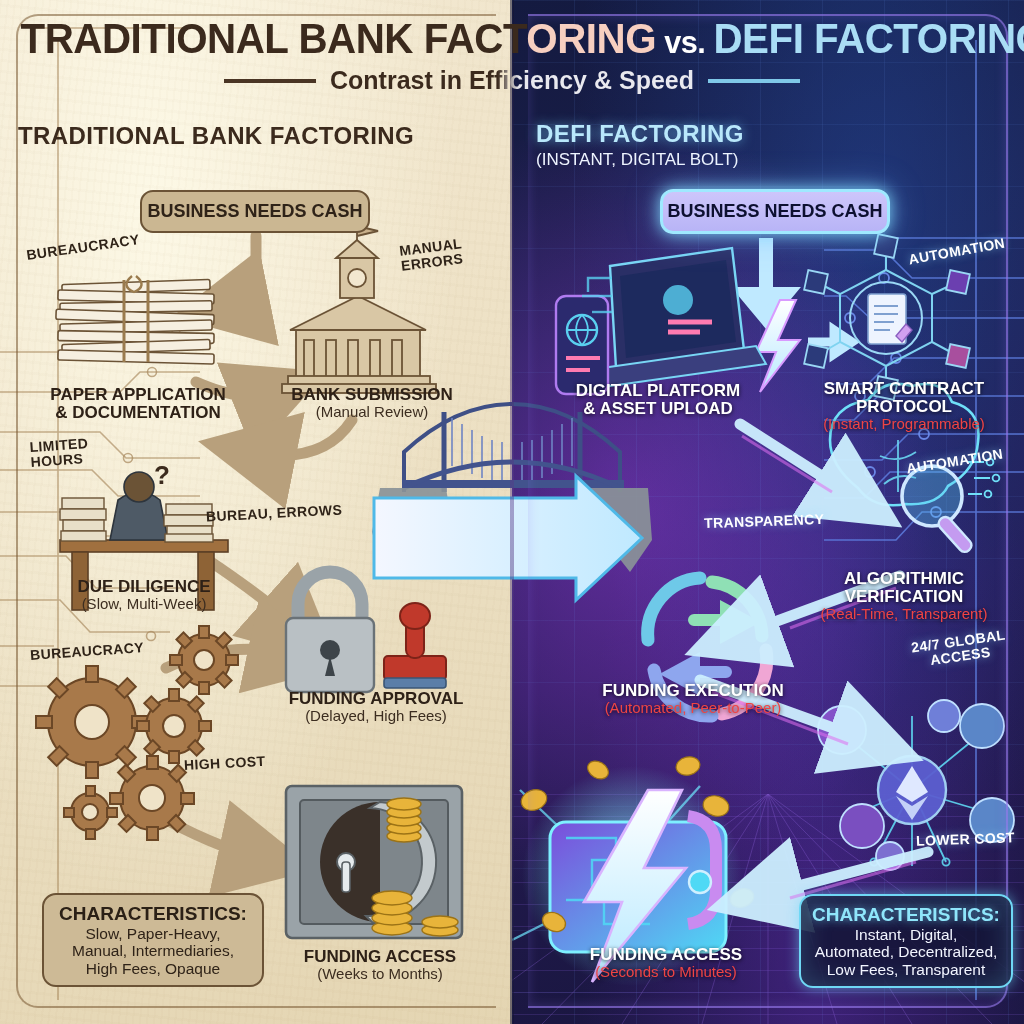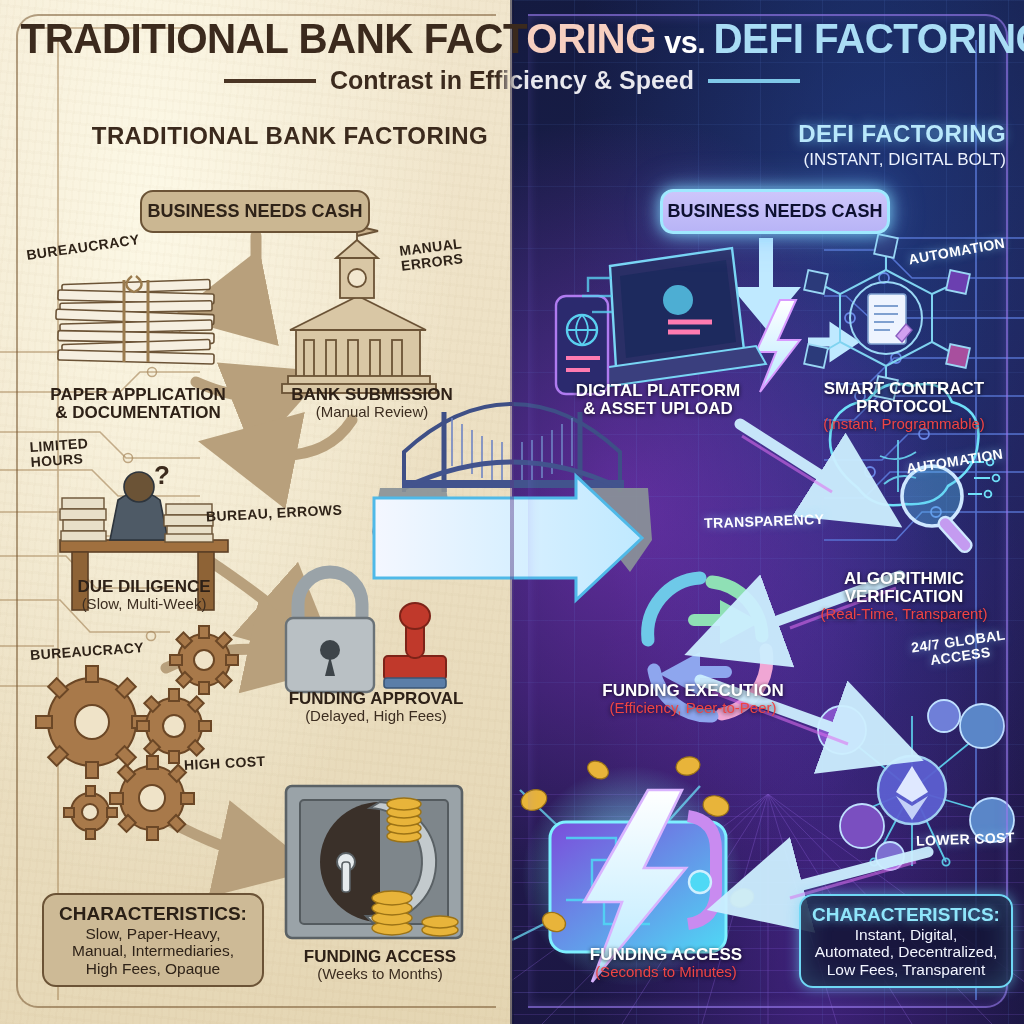--- a/index.html
+++ b/index.html
@@ -72,21 +72,21 @@
   #main-title .t-c { color:#a9ddf5; }
   #subtitle-row { position:absolute; left:0; top:66px; width:1024px;
       display:flex; align-items:center; justify-content:center; gap:14px; }
   #sub-rule-left  { width:92px; height:4px; background:#4a3524; }
   #sub-rule-right { width:92px; height:4px; background:#7fc8e8; }
   #subtitle { font-size:25px; font-weight:bold; white-space:nowrap;
       background:linear-gradient(to right,#3b2a1d 0%,#3b2a1d 46%,#e9e9ef 52%,#e9e9ef 100%);
       -webkit-background-clip:text; background-clip:text; color:transparent; }
 
   
-  .col-head { position:absolute; width:470px; text-align:right; z-index:35; }
+  .col-head { position:absolute; width:470px; text-align:left; z-index:35; }
   #left-col-head  { left:18px;  top:122px; }
   #right-col-head { left:536px; top:120px; }
   .col-title { font-size:24px; font-weight:bold; letter-spacing:.4px; }
   .col-sub   { font-size:17px; margin-top:2px; }
   #left-col-head  .col-title { color:#3b2a1d; }
   #left-col-head  .col-sub   { color:#4b382a; }
   #right-col-head .col-title { color:#b9e8fb; text-shadow:0 0 12px rgba(120,210,255,.75); }
   #right-col-head .col-sub   { color:#eef4ff; }
 
   
@@ -618,21 +618,21 @@
 PROTOCOL</div>
     <div class="s-s">(Instant, Programmable)</div>
   </div>
   <div class="step right-step" style="left:788px; top:570px; width:232px;">
     <div class="s-t" style="white-space:pre-line">ALGORITHMIC
 VERIFICATION</div>
     <div class="s-s">(Real-Time, Transparent)</div>
   </div>
   <div class="step right-step" style="left:570px; top:682px; width:246px;">
     <div class="s-t">FUNDING EXECUTION</div>
-    <div class="s-s">(Efficiency, Peer-to-Peer)</div>
+    <div class="s-s">(Automated, Peer-to-Peer)</div>
   </div>
   <div class="step right-step" style="left:548px; top:946px; width:236px;">
     <div class="s-t">FUNDING ACCESS</div>
     <div class="s-s">(Seconds to Minutes)</div>
   </div>
 
   <div class="anno anno-r" style="left:908px; top:244px; transform:rotate(-10deg);">AUTOMATION</div>
   <div class="anno anno-r" style="left:906px; top:454px; transform:rotate(-9deg);">AUTOMATION</div>
   <div class="anno anno-r" style="left:704px; top:514px; transform:rotate(-2deg);">TRANSPARENCY</div>
   <div class="anno anno-r" style="left:912px; top:634px; transform:rotate(-8deg); text-align:center;">24/7 GLOBAL

